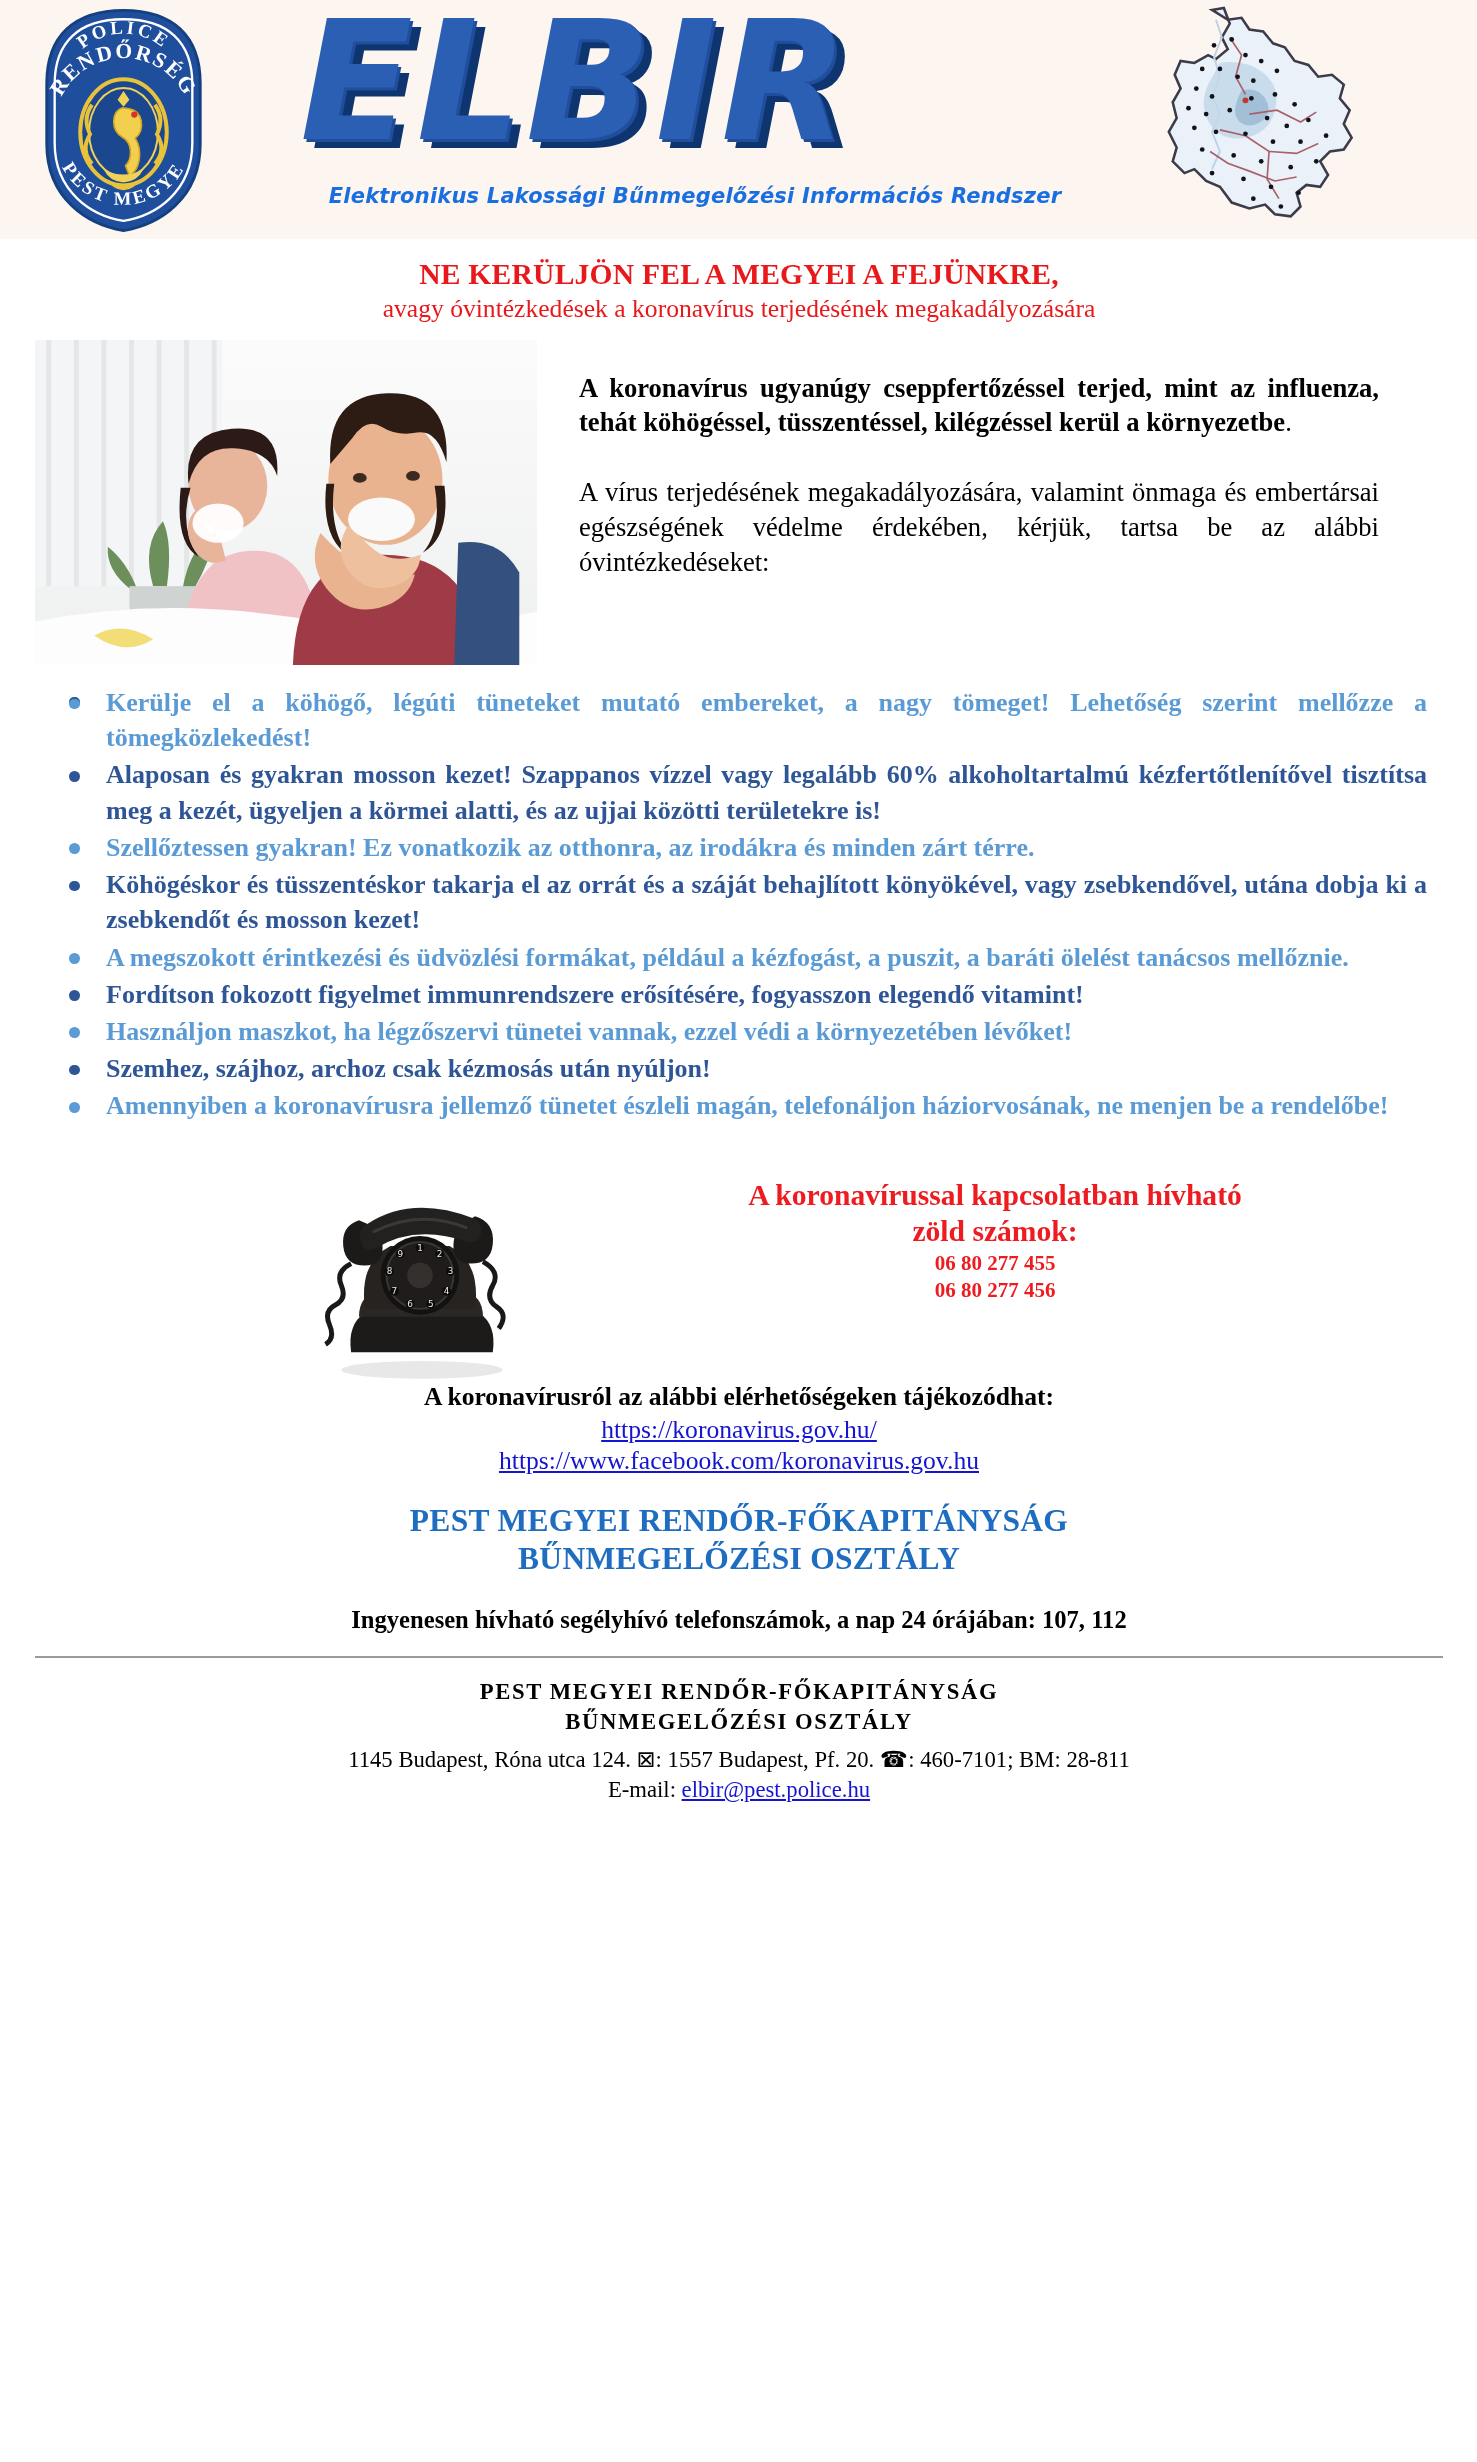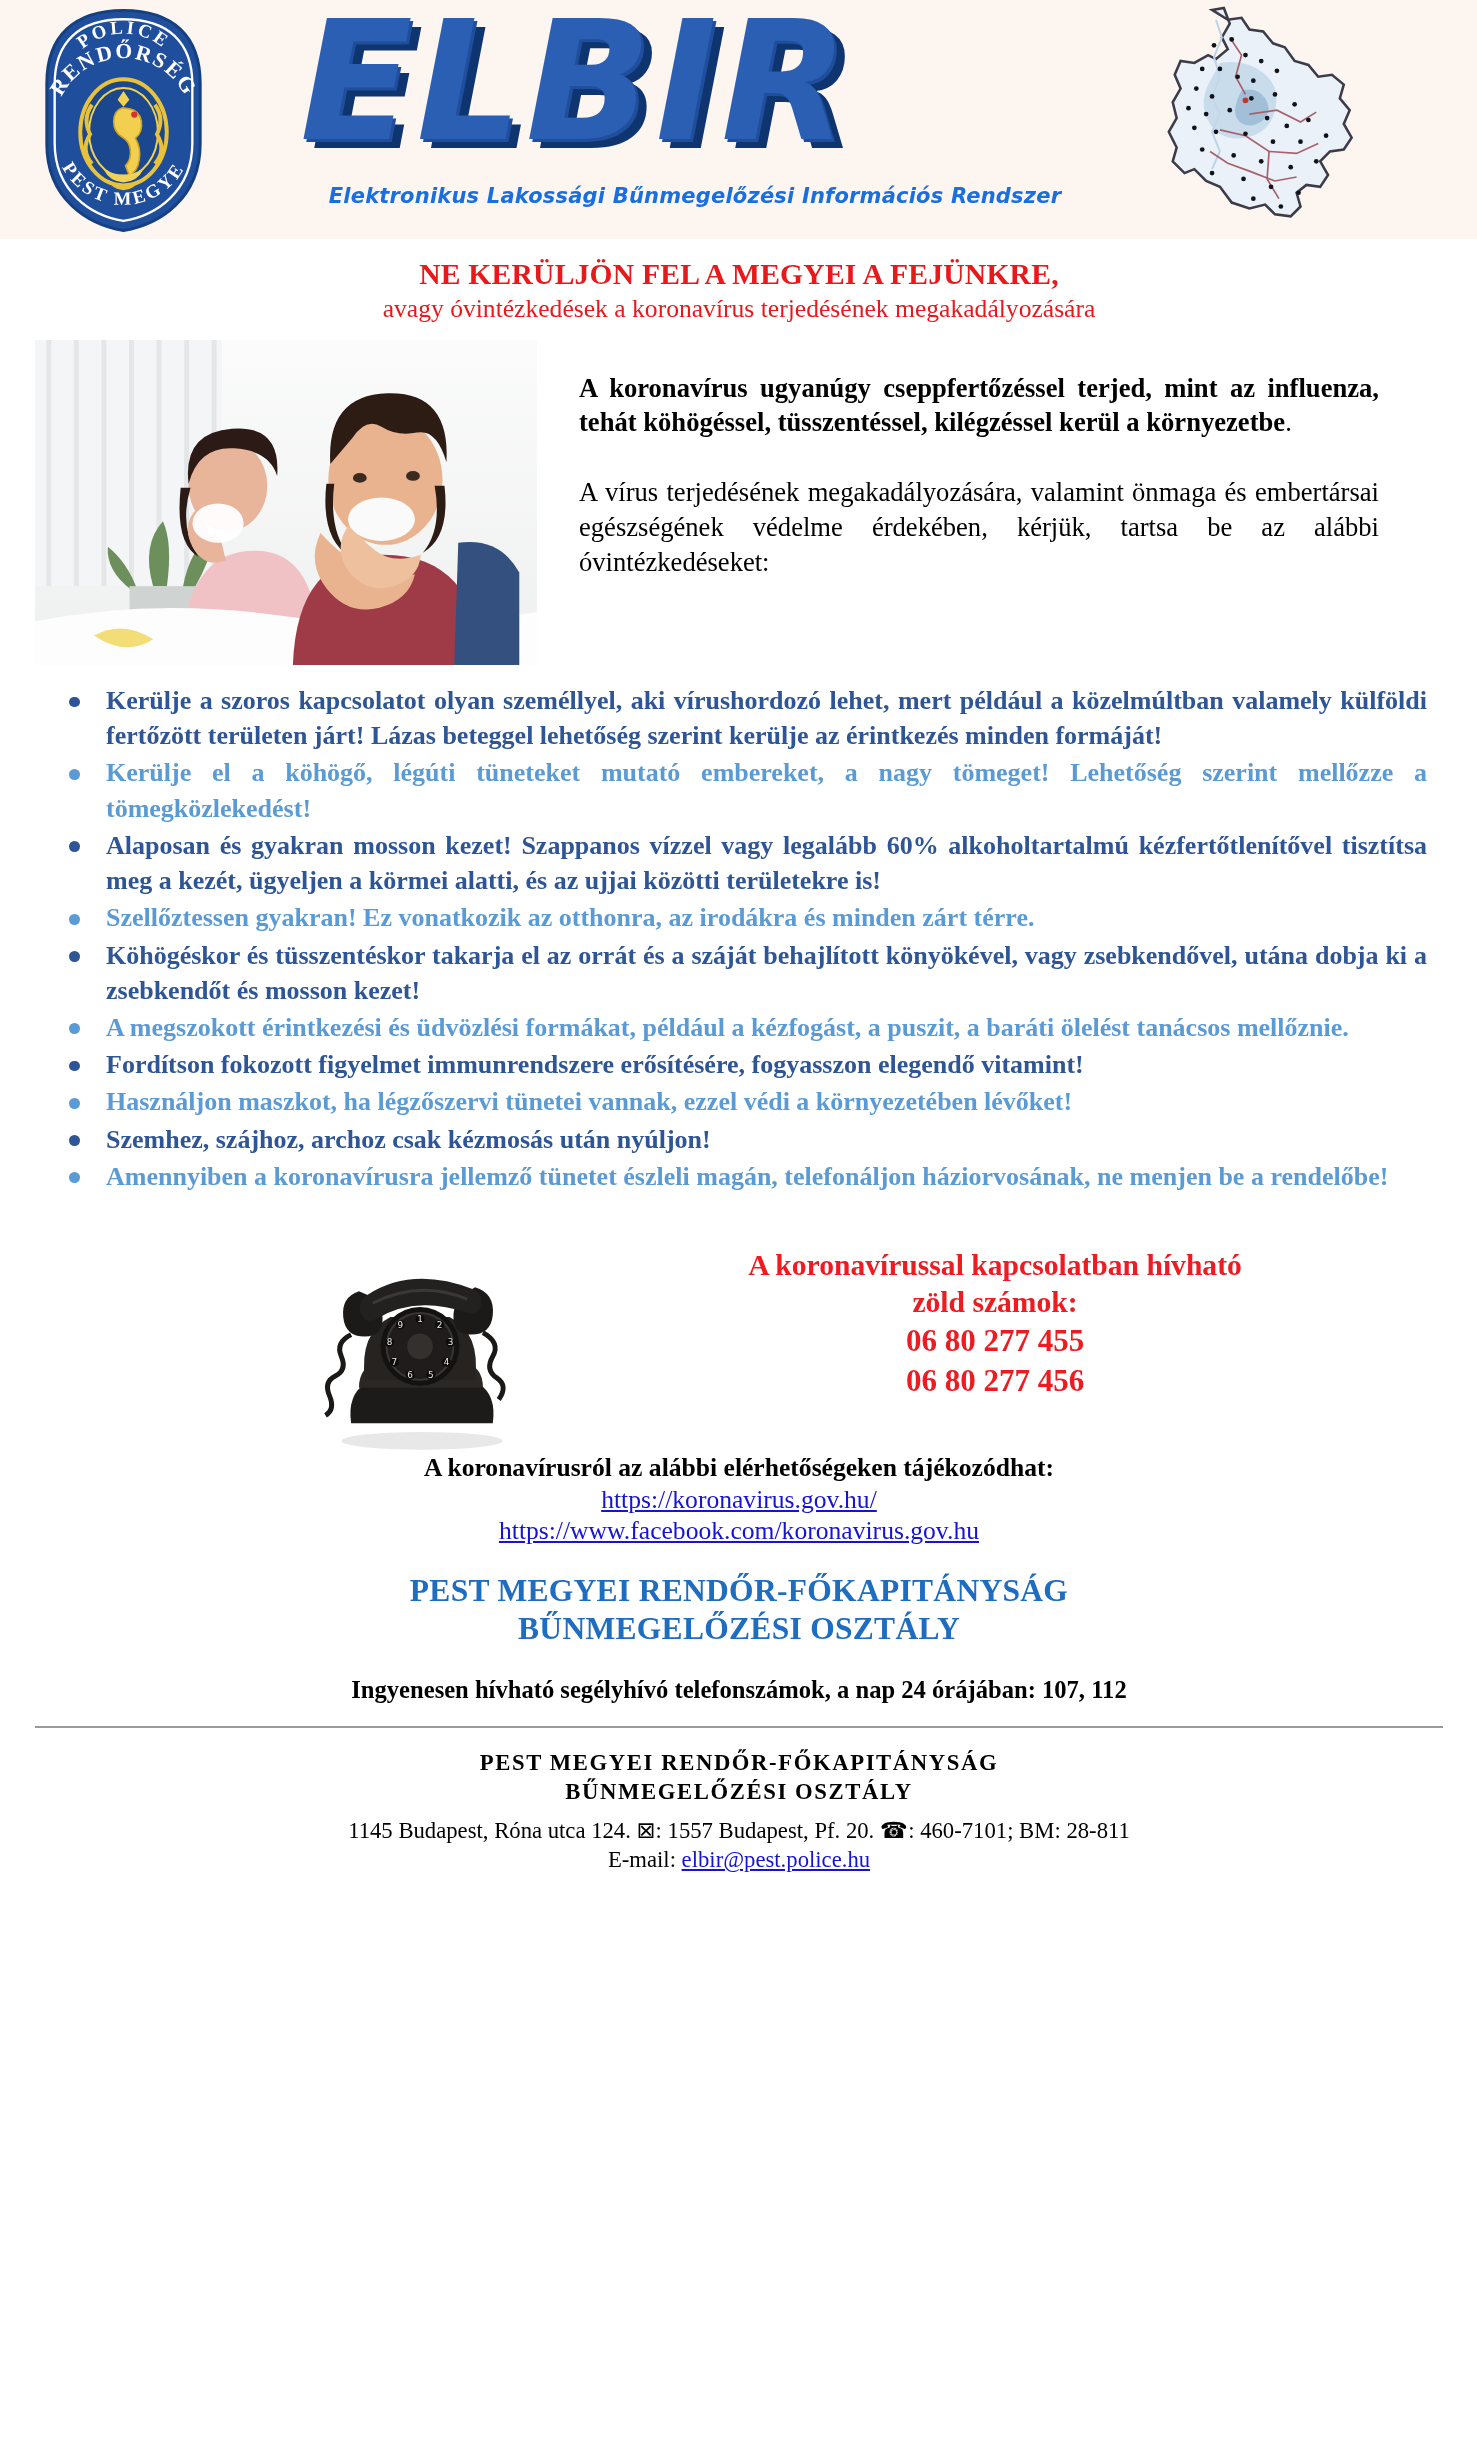--- a/index.html
+++ b/index.html
@@ -175,21 +175,21 @@
     width: 768px;
     text-align: center;
     color: #ee1c20;
     font-weight: bold;
   }
   .hotline-head {
     font-size: 29.6px;
     line-height: 1.24;
   }
   .hotline-num {
-    font-size: 31px;
+    font-size: 21px;
     line-height: 1.30;
   }
 
   
   .links {
     text-align: center;
     margin-top: -5.9px;
   }
   .links-head {
     font-size: 25.6px;
@@ -434,21 +434,21 @@
     </svg>
   </div>
 
   <div class="intro-text">
     <p class="intro-p1"><span>A koronavírus ugyanúgy cseppfertőzéssel terjed, mint az influenza, tehát köhögéssel, tüsszentéssel, kilégzéssel kerül a környezetbe</span><span class="tail">.</span></p>
     <p class="intro-p2">A vírus terjedésének megakadályozására, valamint önmaga és embertársai egészségének védelme érdekében, kérjük, tartsa be az alábbi óvintézkedéseket:</p>
   </div>
 </div>
 
 <ul class="bullets" id="bullet-list">
-    <li class="tone-dark"><span class="dot"></span><span>Kerülje a szoros kapcsolatot olyan személlyel, aki vírushordozó lehet, mert például a közelmúltban valamely külföldi fertőzött területen járt! Lázas beteggel lehetőség szerint kerülje az érintkezés minden formáját!</span></li>
+    <li class="tone-dark"><span class="dot"></span></li>
     <li class="tone-light"><span class="dot"></span><span>Kerülje el a köhögő, légúti tüneteket mutató embereket, a nagy tömeget! Lehetőség szerint mellőzze a tömegközlekedést!</span></li>
     <li class="tone-dark"><span class="dot"></span><span>Alaposan és gyakran mosson kezet! Szappanos vízzel vagy legalább 60% alkoholtartalmú kézfertőtlenítővel tisztítsa meg a kezét, ügyeljen a körmei alatti, és az ujjai közötti területekre is!</span></li>
     <li class="tone-light"><span class="dot"></span><span>Szellőztessen gyakran! Ez vonatkozik az otthonra, az irodákra és minden zárt térre.</span></li>
     <li class="tone-dark"><span class="dot"></span><span>Köhögéskor és tüsszentéskor takarja el az orrát és a száját behajlított könyökével, vagy zsebkendővel, utána dobja ki a zsebkendőt és mosson kezet!</span></li>
     <li class="tone-light"><span class="dot"></span><span>A megszokott érintkezési és üdvözlési formákat, például a kézfogást, a puszit, a baráti ölelést tanácsos mellőznie.</span></li>
     <li class="tone-dark"><span class="dot"></span><span>Fordítson fokozott figyelmet immunrendszere erősítésére, fogyasszon elegendő vitamint!</span></li>
     <li class="tone-light"><span class="dot"></span><span>Használjon maszkot, ha légzőszervi tünetei vannak, ezzel védi a környezetében lévőket!</span></li>
     <li class="tone-dark"><span class="dot"></span><span>Szemhez, szájhoz, archoz csak kézmosás után nyúljon!</span></li>
     <li class="tone-light"><span class="dot"></span><span>Amennyiben a koronavírusra jellemző tünetet észleli magán, telefonáljon háziorvosának, ne menjen be a rendelőbe!</span></li>
   </ul>

